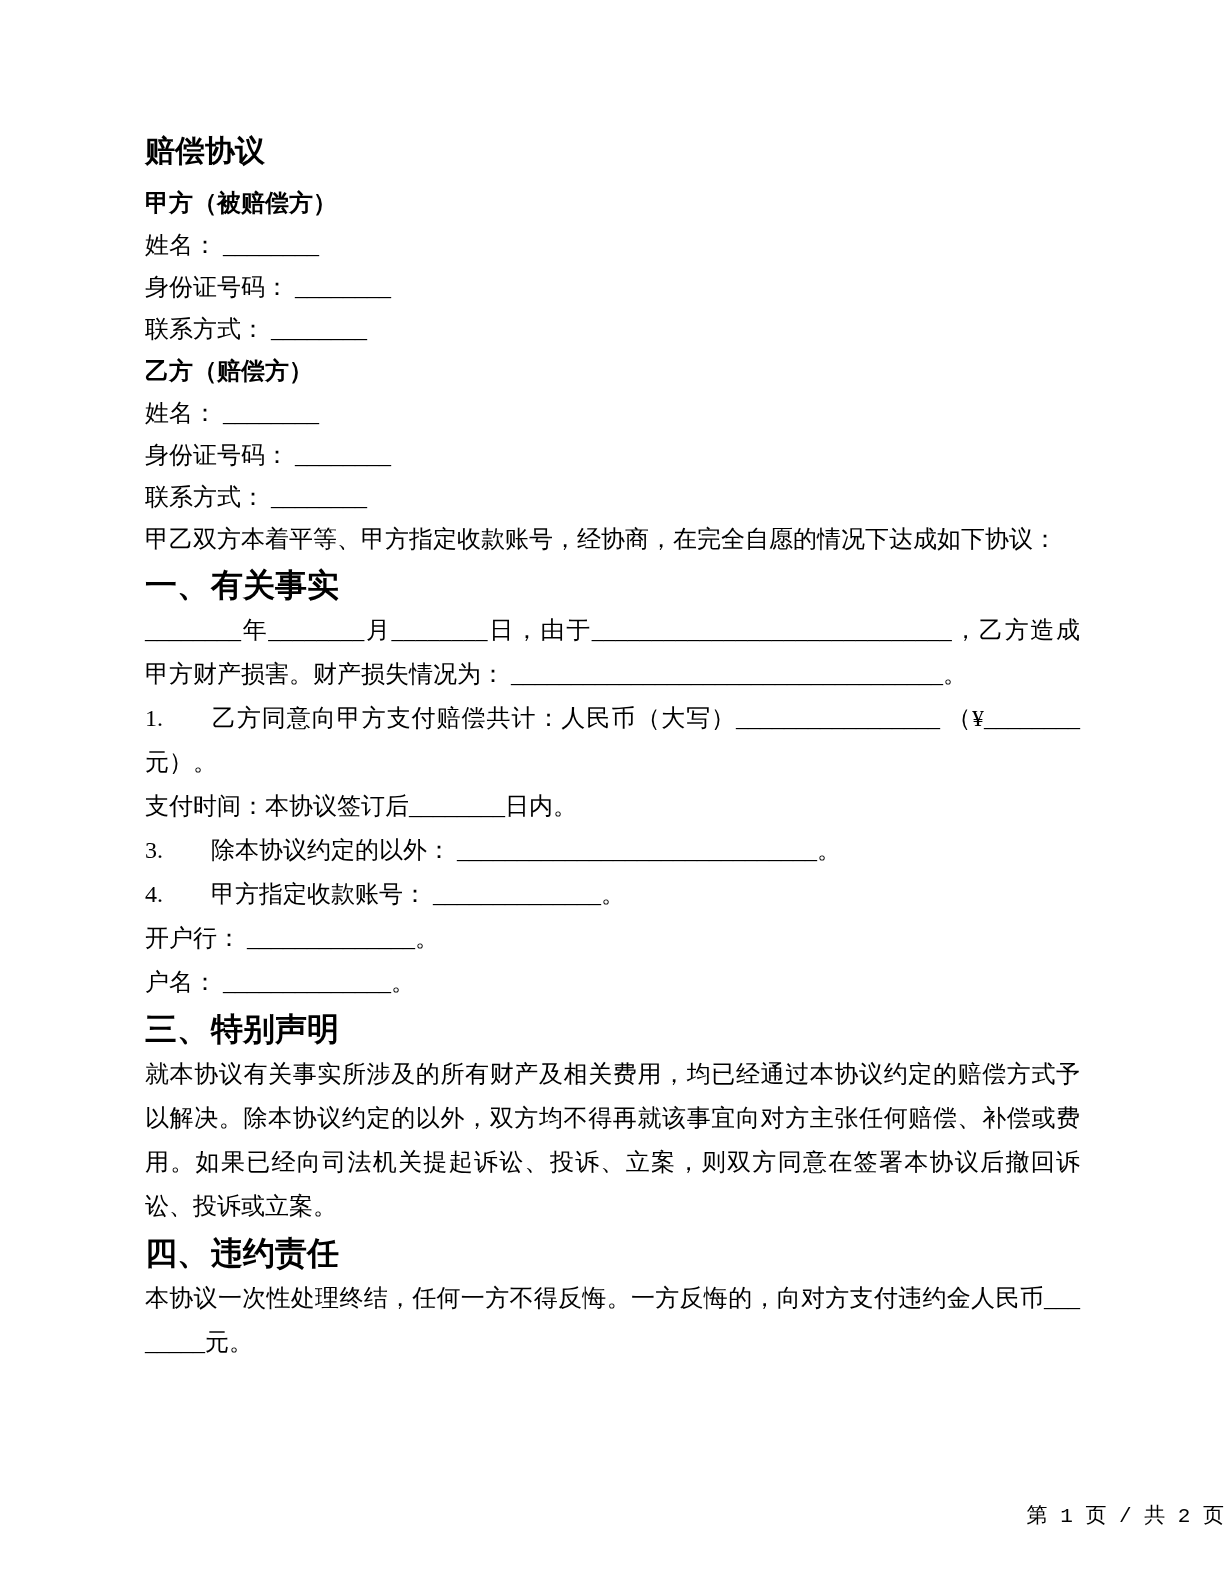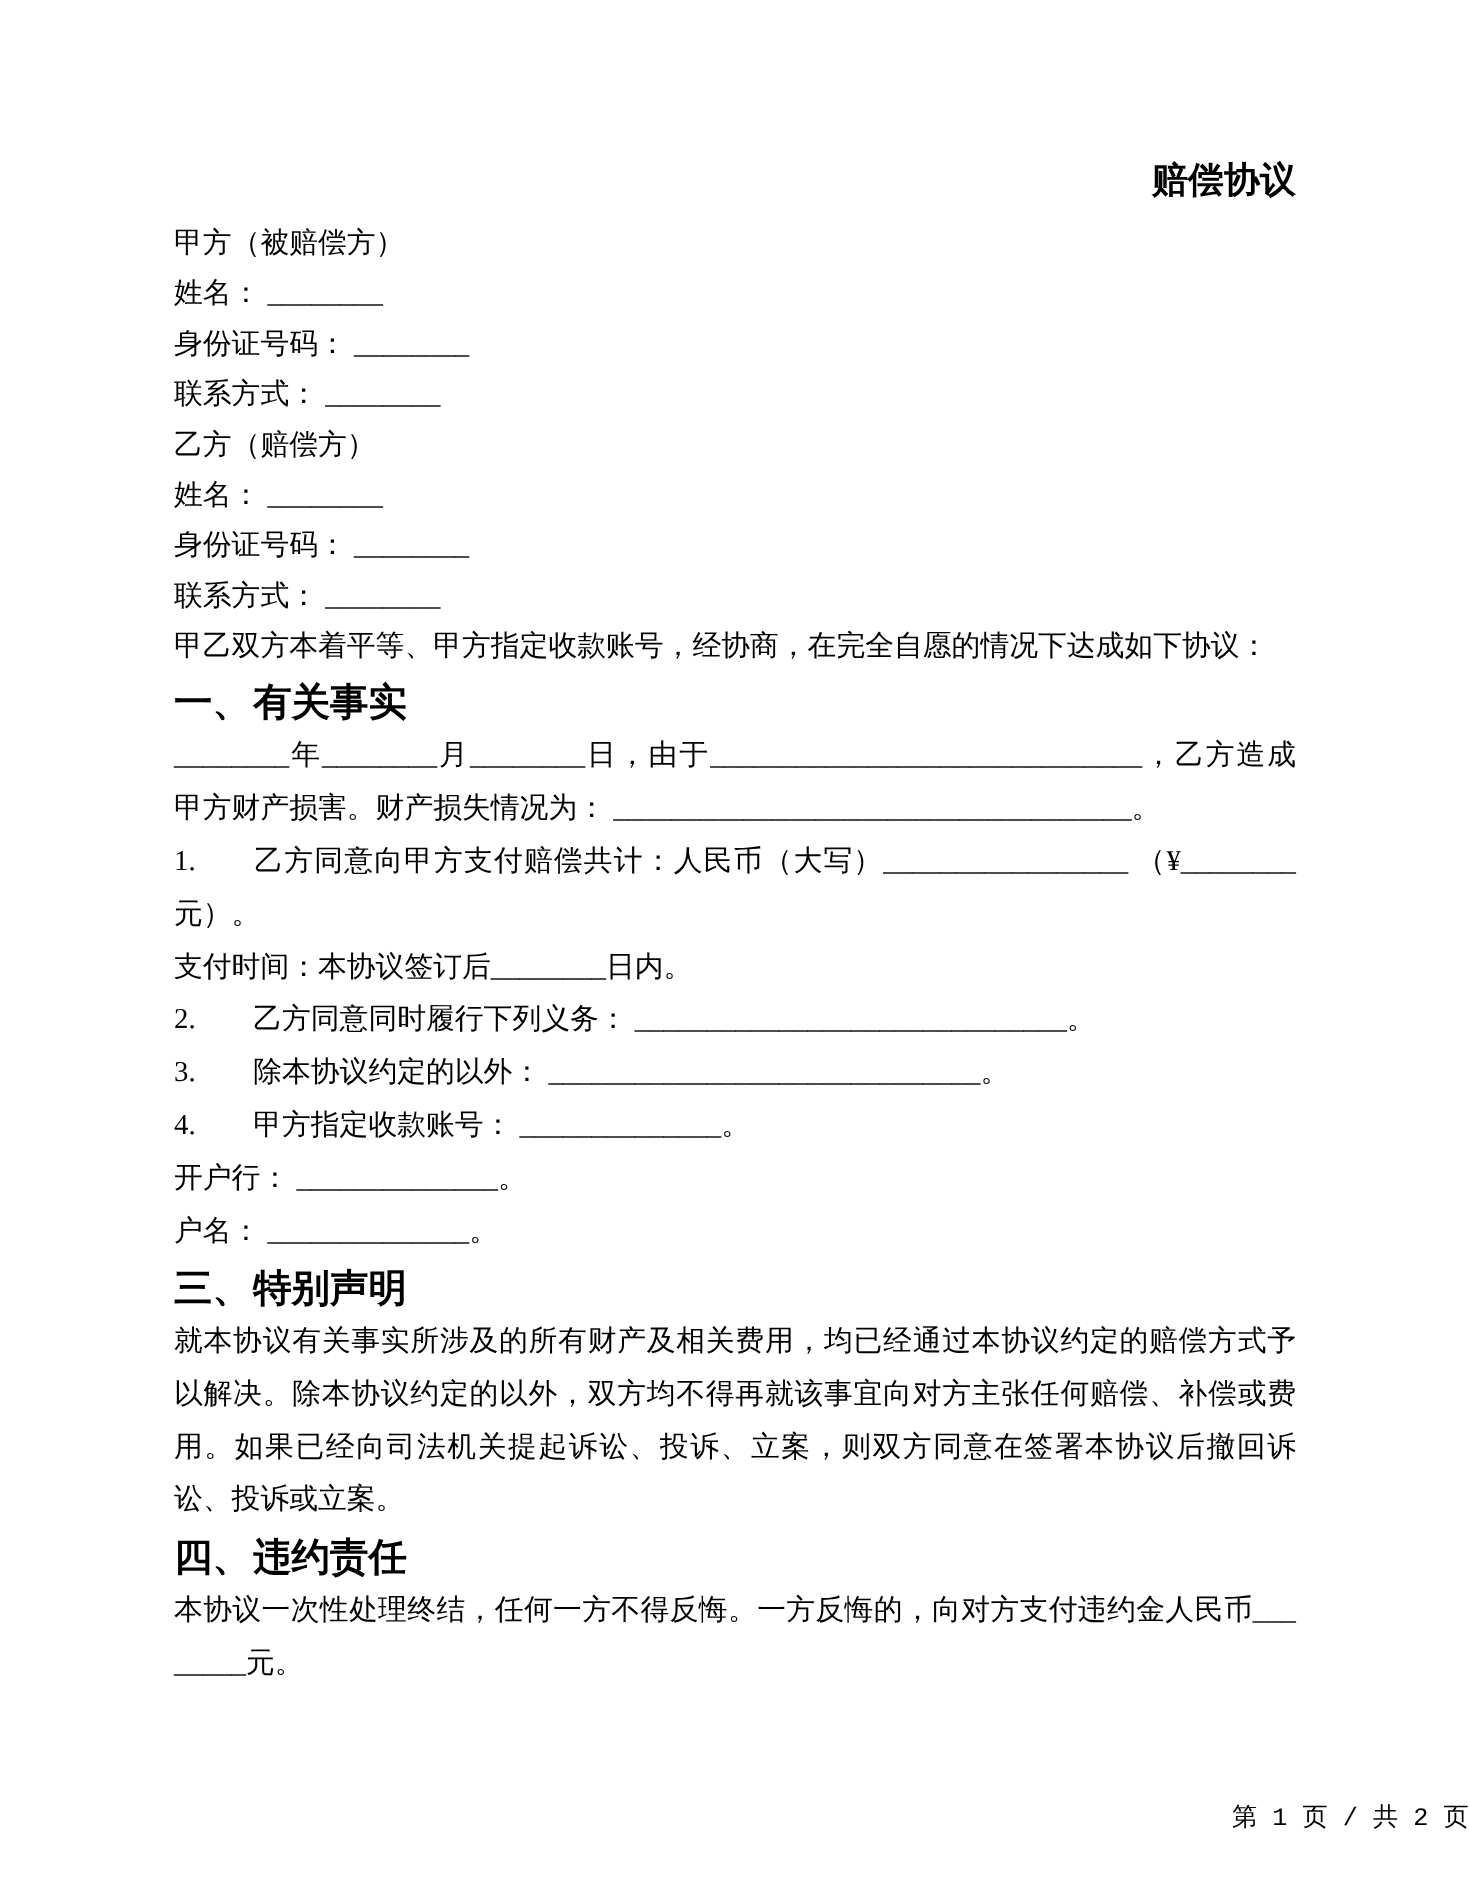--- a/index.html
+++ b/index.html
@@ -14,32 +14,32 @@
     margin: 0 auto;
     background: #ffffff;
     box-sizing: border-box;
     padding: 128px 144px 0 145px;
     color: #000000;
     font-family: "Liberation Serif", "DejaVu Serif", serif;
     font-size: 24px;
   }
   .doc-title {
     margin: 0 0 8px 0;
-    text-align: right;
+    text-align: left;
     font-size: 30px;
     font-weight: bold;
     line-height: 46px;
     font-family: "Liberation Sans", "DejaVu Sans", sans-serif;
   }
   .line {
     line-height: 42px;
     white-space: nowrap;
   }
   .party-heading {
-    font-weight: normal;
+    font-weight: bold;
     font-family: "Liberation Sans", "DejaVu Sans", sans-serif;
   }
   .sec-heading {
     margin: 2px 0 0 0;
     font-size: 32px;
     font-weight: bold;
     line-height: 46px;
     font-family: "Liberation Sans", "DejaVu Sans", sans-serif;
   }
   .sec-heading .num,
@@ -104,23 +104,20 @@
   <h2 class="sec-heading">
     <span class="num">一、</span><span>有关事实</span>
   </h2>
   <p class="para">________年________月________日，由于______________________________，乙方造成甲方财产损害。财产损失情况为： ____________________________________。</p>
 
   <p class="item">
     <span class="num">1.</span><span>乙方同意向甲方支付赔偿共计：人民币（大写）_________________ （¥________元）。</span>
   </p>
   <p class="para">支付时间：本协议签订后________日内。</p>
   <p class="item">
-    <span class="num">2.</span><span>乙方同意同时履行下列义务： ______________________________。</span>
-  </p>
-  <p class="item">
     <span class="num">3.</span><span>除本协议约定的以外： ______________________________。</span>
   </p>
   <p class="item">
     <span class="num">4.</span><span>甲方指定收款账号： ______________。</span>
   </p>
   <p class="para">开户行： ______________。</p>
   <p class="para">户名： ______________。</p>
 
   <h2 class="sec-heading">
     <span class="num">三、</span><span>特别声明</span>

